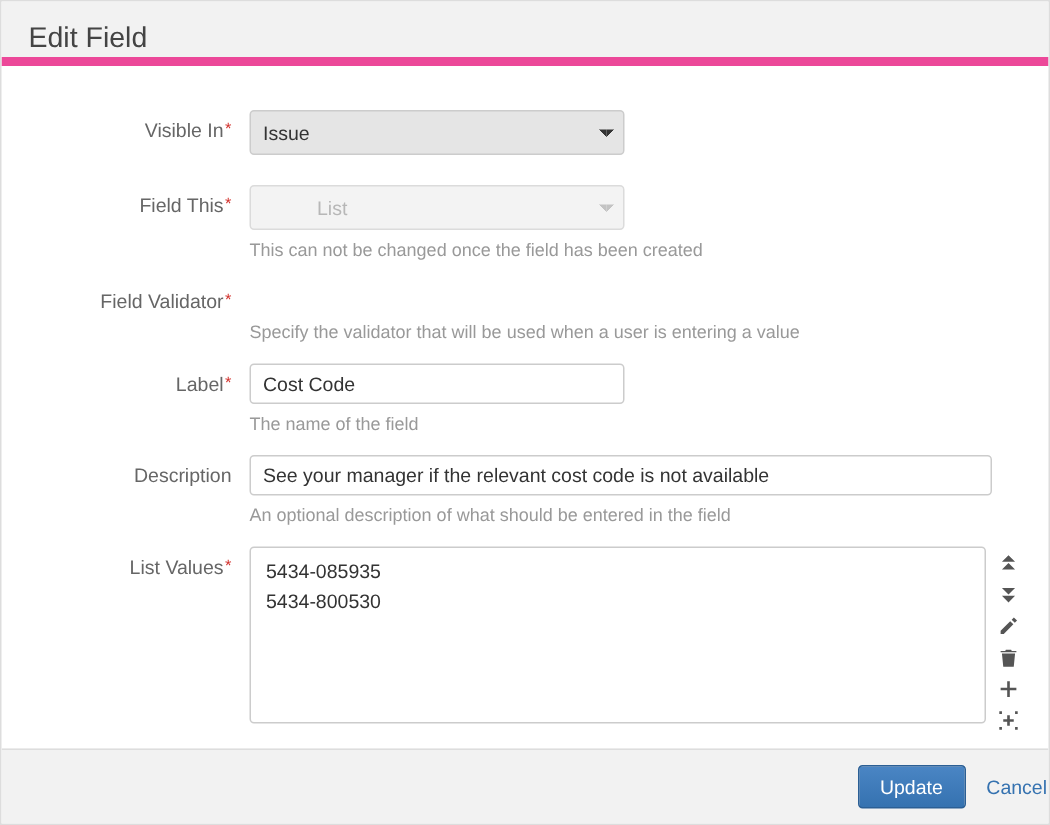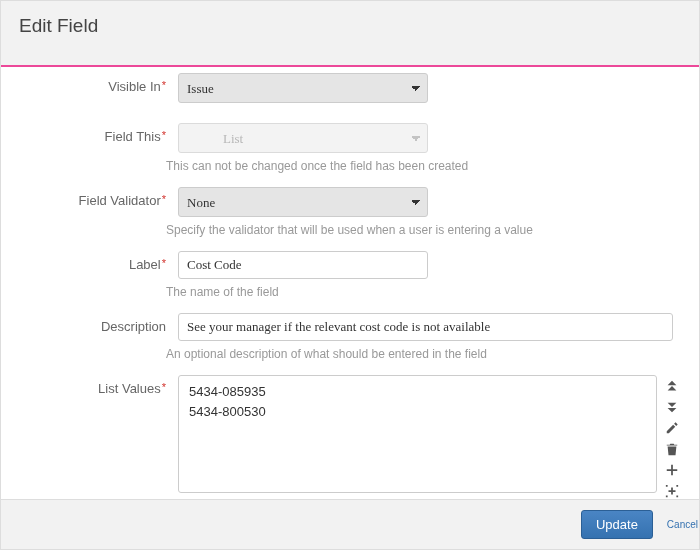--- a/index.html
+++ b/index.html
@@ -9,22 +9,22 @@
     color: #333;
     background: #fff;
     width: 700px;
     height: 550px;
     overflow: hidden;
     position: relative;
     border: 1px solid #ddd;
   }
   .dialog-header {
     background: #f2f2f2;
-    padding: 14px 18px 28px 18px;
-    border-bottom: 2px solid #ec4899;
+    padding: 14px 18px 1px 18px;
+    border-bottom: 6px solid #ec4899;
   }
   .dialog-title {
     font-size: 19px;
     font-weight: normal;
     color: #444;
   }
   .dialog-body {
     position: absolute;
     top: 54px;
     bottom: 50px;
@@ -33,39 +33,38 @@
     overflow-y: scroll;
     padding: 18px 18px 18px 0;
   }
   .dialog-body::-webkit-scrollbar { width: 14px; }
   .dialog-body::-webkit-scrollbar-track { background: #f0f0f0; }
   .dialog-body::-webkit-scrollbar-thumb { background: #c7c7c7; border-radius: 2px; }
   .form-row {
     display: flex;
     align-items: flex-start;
     margin-bottom: 6px;
-    margin-left: 12px;
   }
   .form-label {
     width: 165px;
     text-align: right;
     padding-right: 12px;
     padding-top: 6px;
     color: #666;
     flex-shrink: 0;
   }
   .req { color: #d2322d; position: relative; top:-2px; font-size:11px; margin-left:1px;}
   .form-control-wrap { flex: 1; min-width: 0; }
   .helper {
     color: #999;
     font-size: 12px;
     margin: 4px 0 14px 165px;
   }
   select, input[type=text], textarea {
-    font-family: Liberation Serif, serif;
+    font-family: Liberation Sans, sans-serif;
     font-size: 13px;
     color: #333;
     border: 1px solid #ccc;
     border-radius: 3px;
     padding: 5px 8px;
     background: #fff;
   }
   select {
     height: 30px;
     appearance: none;
@@ -141,21 +140,21 @@
     border: 1px solid #2b5f95;
     border-radius: 3px;
     padding: 6px 14px;
     font-size: 13px;
     cursor: pointer;
   }
   .btn-link {
     color: #3572b0;
     background: none;
     border: none;
-    font-size: 10px;
+    font-size: 13px;
     cursor: pointer;
   }
 </style>
 </head>
 <body>
 
 <div class="dialog-header">
   <h1 class="dialog-title">Edit Field</h1>
 </div>
 
@@ -182,25 +181,20 @@
         <option>List</option>
       </select>
     </div>
   </div>
   <div class="helper">This can not be changed once the field has been created</div>
 
   <div class="form-row">
     <label class="form-label">
       <span>Field Validator</span><span class="req">*</span>
     </label>
-    <div class="form-control-wrap">
-      <select class="wide">
-        <option>None</option>
-      </select>
-    </div>
   </div>
   <div class="helper">Specify the validator that will be used when a user is entering a value</div>
 
   <div class="form-row">
     <label class="form-label">
       <span>Label</span><span class="req">*</span>
     </label>
     <div class="form-control-wrap">
       <input type="text" class="short" value="Cost Code" style="">
     </div>

